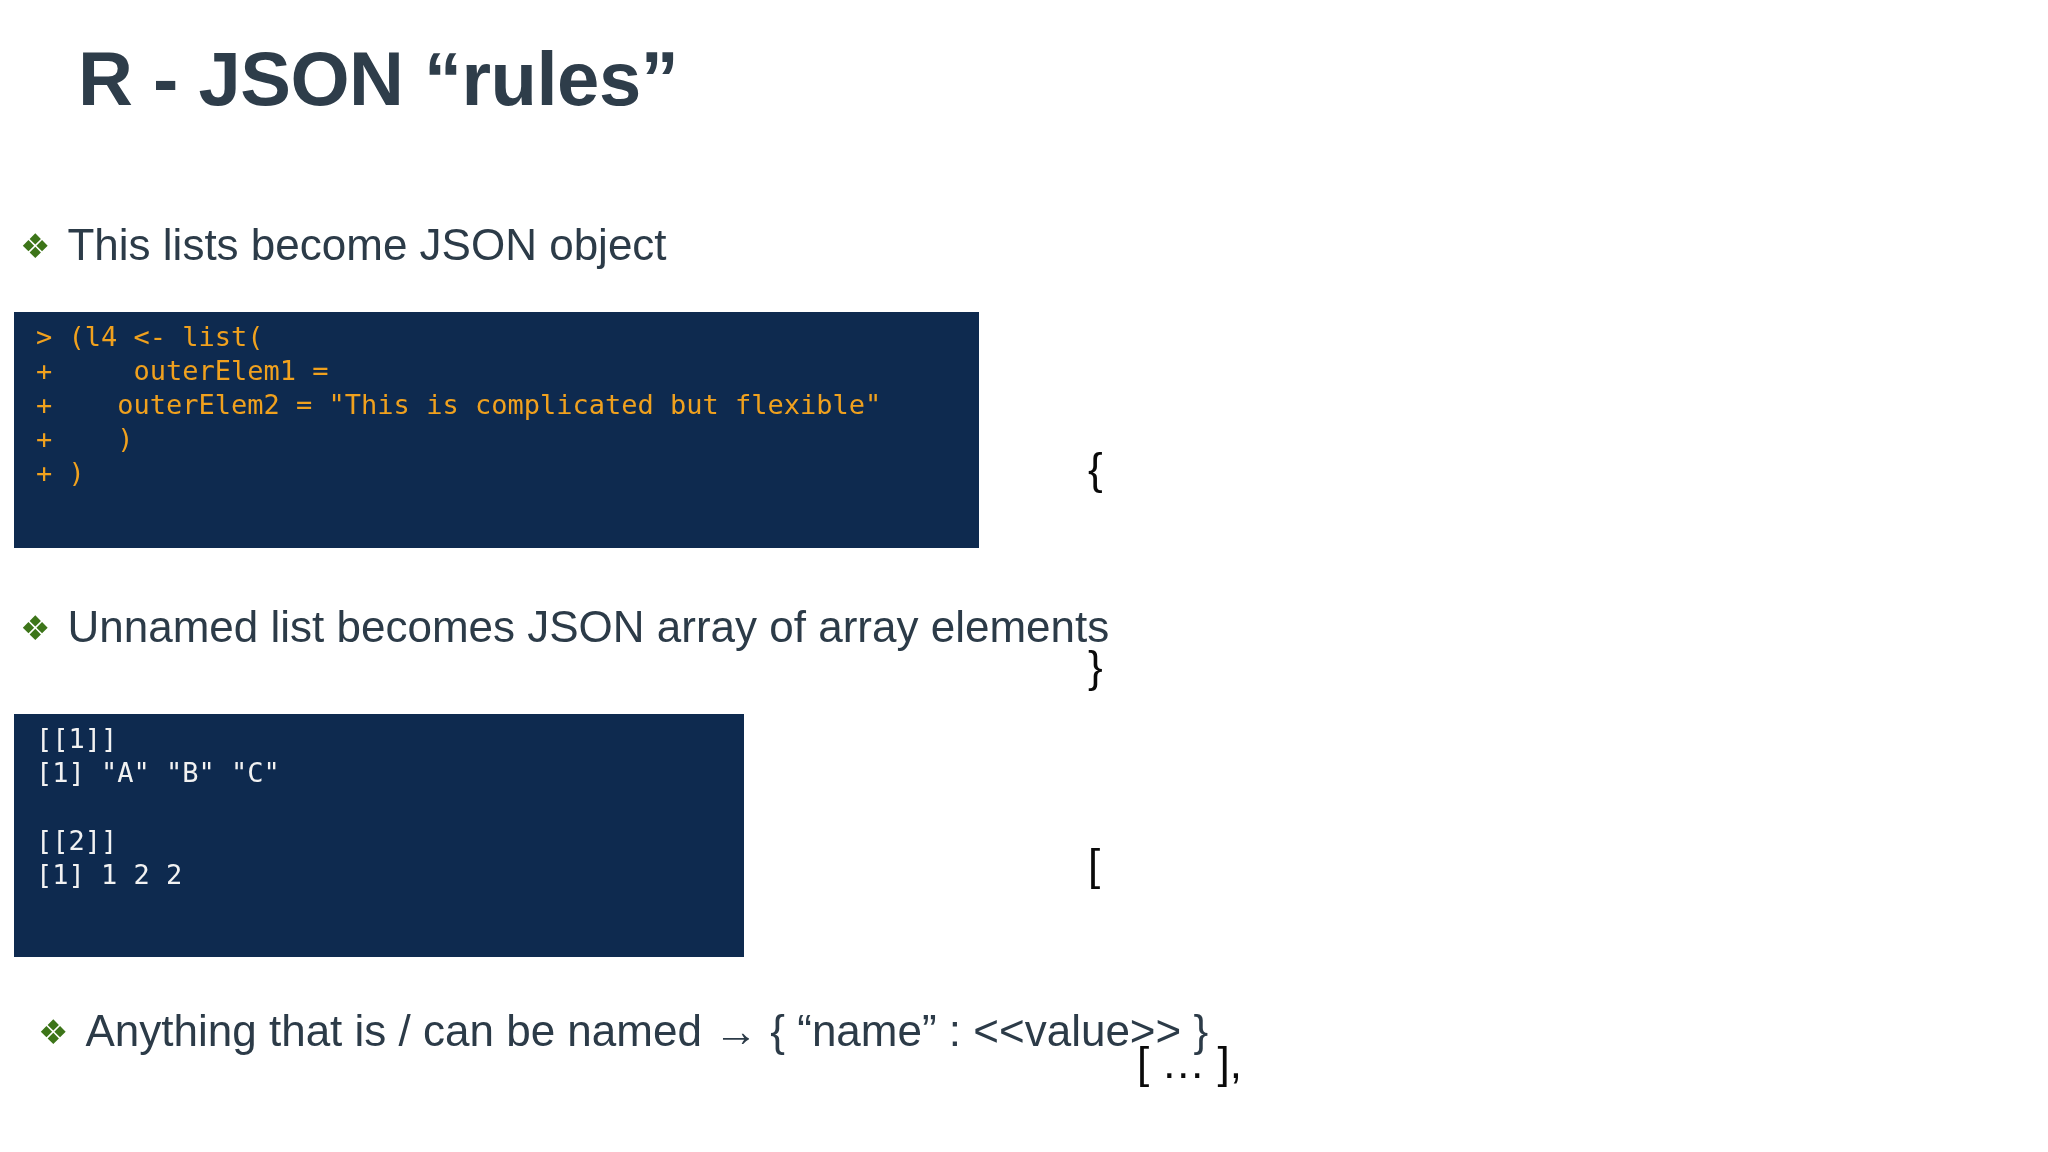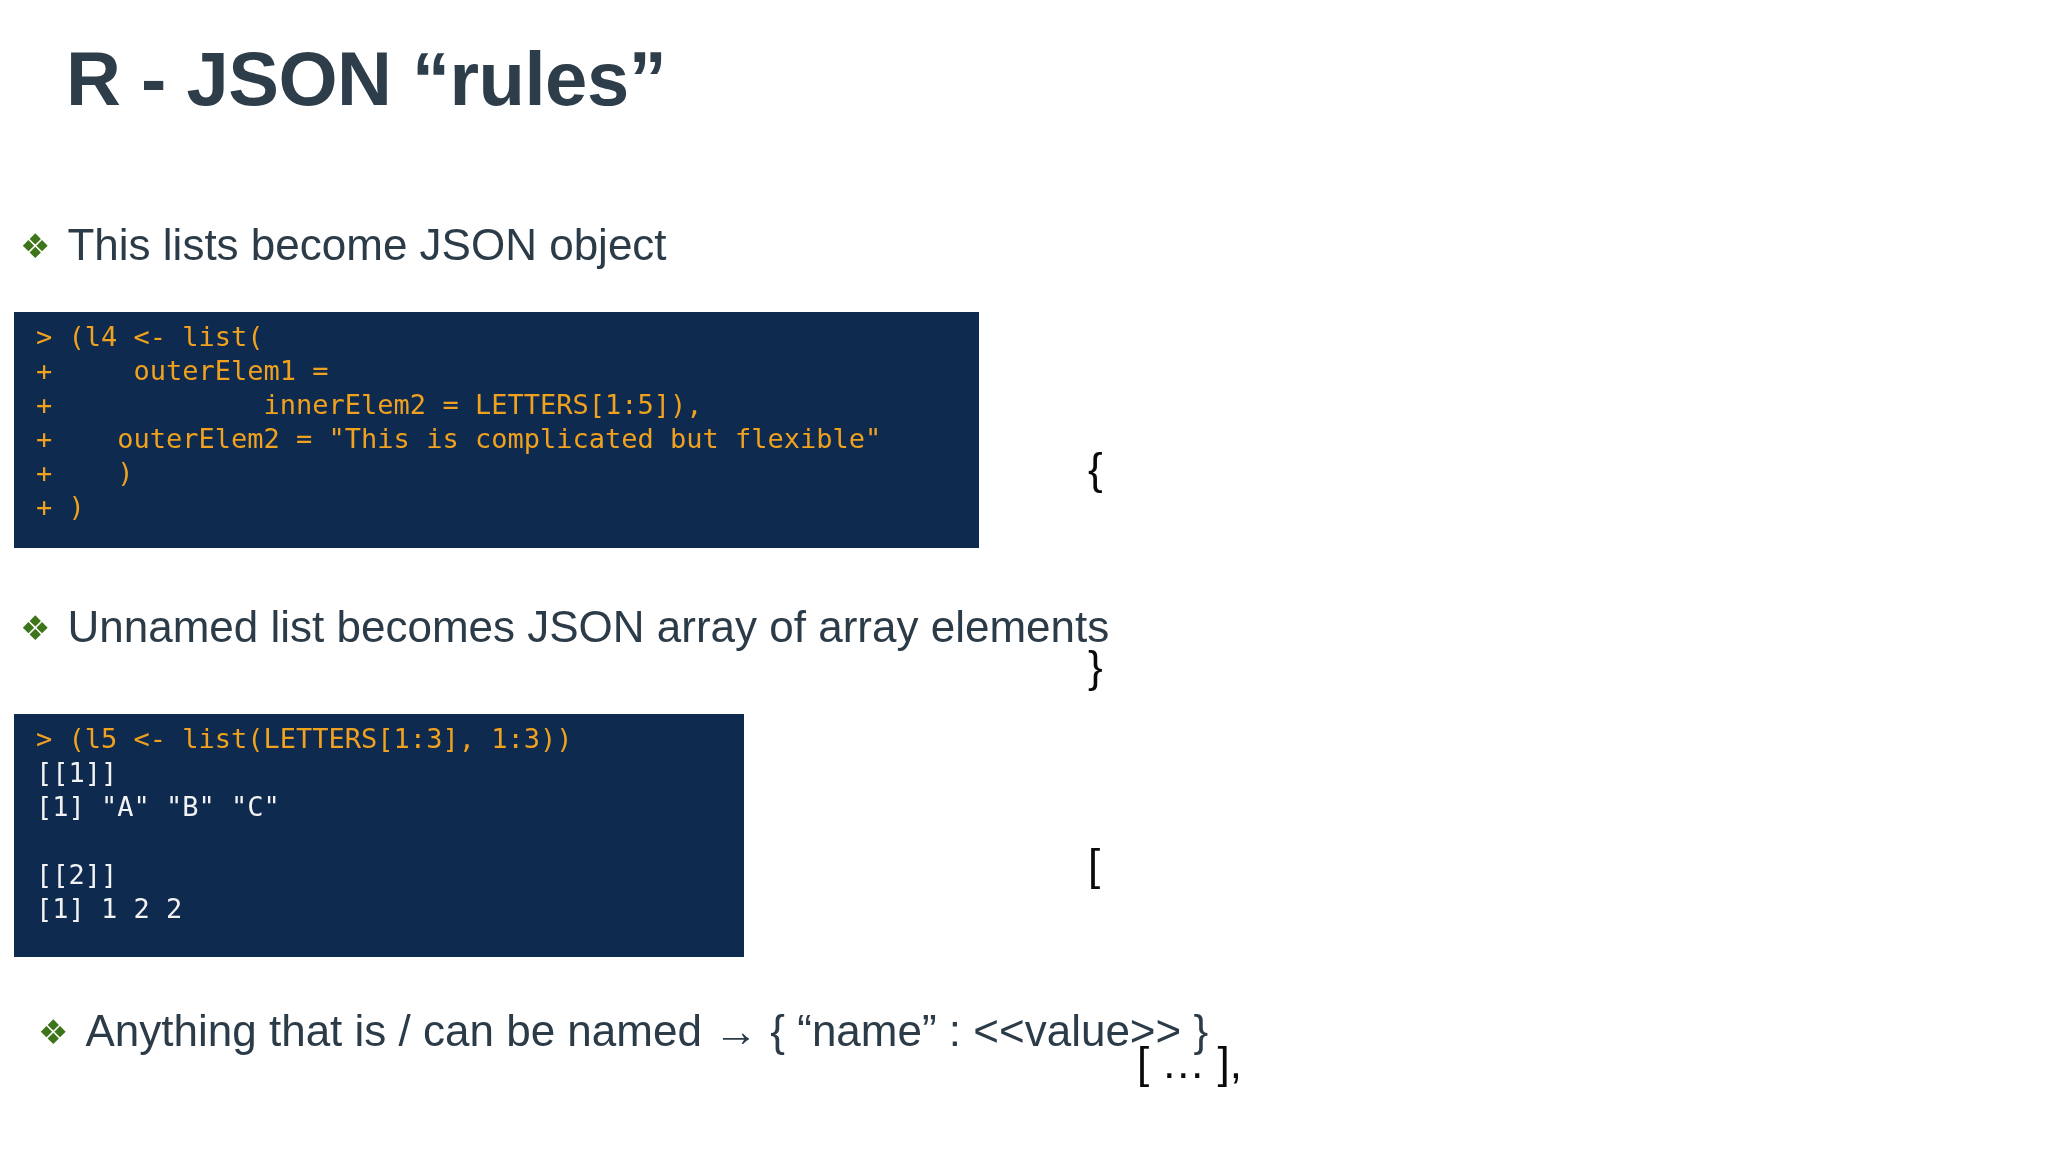--- a/index.html
+++ b/index.html
@@ -12,21 +12,21 @@
     height: 1152px;
     position: relative;
     overflow: hidden;
     font-family: "Liberation Sans", sans-serif;
     -webkit-font-smoothing: antialiased;
   }
 
   
   .slide-title {
     position: absolute;
-    left: 66px;
+    left: 78px;
     top: 38px;
     font-size: 76px;
     font-weight: bold;
     color: #2e3d4a;
     letter-spacing: -0.5px;
     white-space: nowrap;
     line-height: 1.08;
   }
 
   
@@ -105,38 +105,36 @@
 <div class="slide-title">R - JSON “rules”</div>
 
 <div class="bullet" id="bullet-1">
   <span class="bullet-glyph">❖</span>
   <span class="bullet-text">This lists become JSON object</span>
 </div>
 
 <div class="console" id="console-1">
   <div class="code-line c-prompt">&gt; (l4 &lt;- list(</div>
   <div class="code-line c-prompt">+     outerElem1 =</div>
-  <div class="code-line c-prompt">+             innerElem2 = LETTERS[1:5]),</div>
   <div class="code-line c-prompt">+    outerElem2 = "This is complicated but flexible"</div>
   <div class="code-line c-prompt">+    )</div>
   <div class="code-line c-prompt">+ )</div>
 </div>
 
 <div class="json-block" id="json-1">
   <div class="json-line">{</div>
   <div class="json-line">}</div>
 </div>
 
 <div class="bullet" id="bullet-2">
   <span class="bullet-glyph">❖</span>
   <span class="bullet-text">Unnamed list becomes JSON array of array elements</span>
 </div>
 
 <div class="console" id="console-2">
-  <div class="code-line c-prompt">&gt; (l5 &lt;- list(LETTERS[1:3], 1:3))</div>
   <div class="code-line c-out">[[1]]</div>
   <div class="code-line c-out">[1] "A" "B" "C"</div>
   <div class="code-line c-out">&nbsp;</div>
   <div class="code-line c-out">[[2]]</div>
   <div class="code-line c-out">[1] 1 2 2</div>
 </div>
 
 <div class="json-block" id="json-2">
   <div class="json-line">[</div>
   <div class="json-line">    [ … ],</div>

